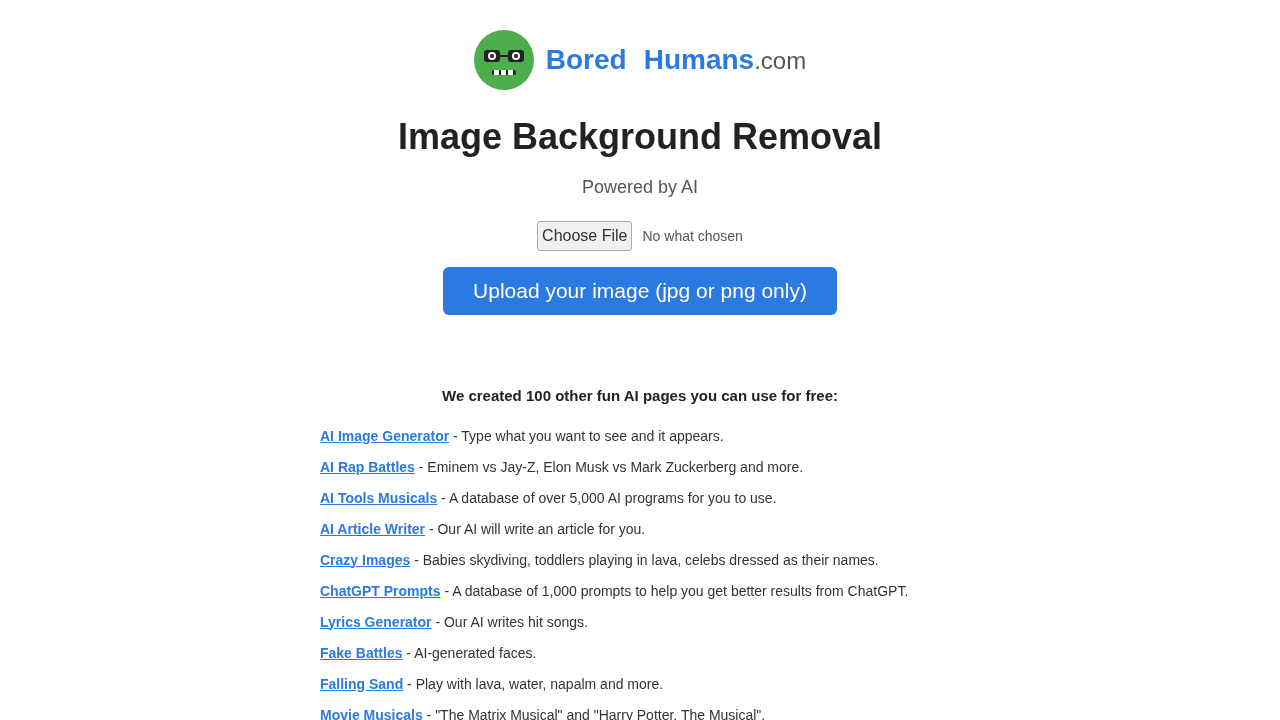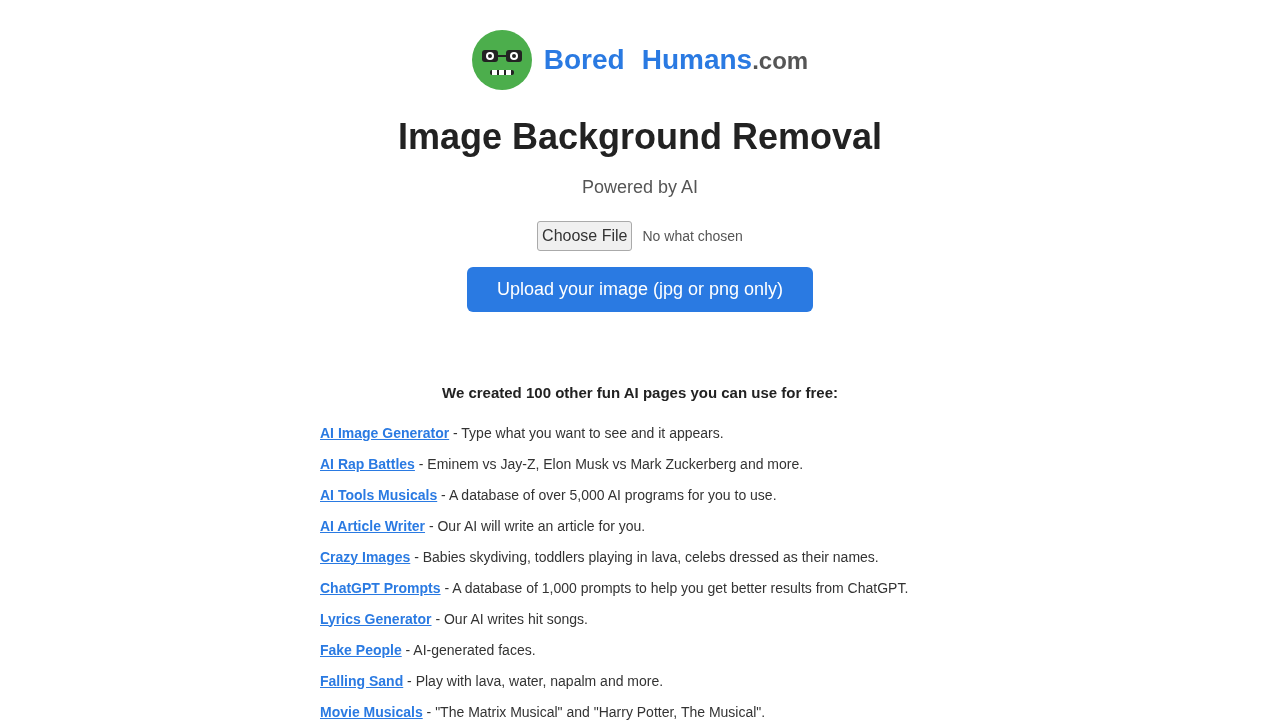--- a/index.html
+++ b/index.html
@@ -73,21 +73,21 @@
       font-size: 14px;
       color: #555;
     }
 
     .upload-btn {
       display: inline-block;
       background: #2a7ae2;
       color: #fff;
       padding: 12px 30px;
       border-radius: 6px;
-      font-size: 18px;
+      font-size: 21px;
       border: none;
       cursor: pointer;
       margin-bottom: 50px;
     }
 
     .promo-section {
       text-align: left;
       max-width: 640px;
       margin: 0 auto;
       padding-top: 20px;
@@ -145,21 +145,21 @@
       <circle cx="18" cy="26" r="2" fill="#222"></circle>
       <circle cx="42" cy="26" r="2" fill="#222"></circle>
 
       <rect x="18" y="40" width="24" height="5" rx="2" fill="#222"></rect>
 
       <rect x="20" y="40" width="5" height="5" fill="white"></rect>
       <rect x="27" y="40" width="5" height="5" fill="white"></rect>
       <rect x="34" y="40" width="5" height="5" fill="white"></rect>
     </svg>
     <div style="font-size:28px; font-weight:bold;">
-      <span style="color:#2a7ae2;">Bored</span><span style="color:#2a7ae2;padding-left:17px;">Humans</span><span style="color:#555; font-weight:bold; font-size:24px;">.com</span>
+      <span style="color:#2a7ae2;">Bored</span><span style="color:#2a7ae2;padding-left:17px;">Humans</span><span style="color:#555; font-weight:normal; font-size:24px;">.com</span>
     </div>
   </div>
 
   
   <h1 class="page-title">Image Background Removal</h1>
 
   
   <p class="powered-by">Powered by AI</p>
 
   
@@ -175,19 +175,19 @@
   <div class="promo-section">
     <p class="promo-heading">We created 100 other fun AI pages you can use for free:</p>
     <ul class="promo-list">
     <li><a href="#">AI Image Generator</a> - Type what you want to see and it appears.</li>
         <li><a href="#">AI Rap Battles</a> - Eminem vs Jay-Z, Elon Musk vs Mark Zuckerberg and more.</li>
         <li><a href="#">AI Tools Musicals</a> - A database of over 5,000 AI programs for you to use.</li>
         <li><a href="#">AI Article Writer</a> - Our AI will write an article for you.</li>
         <li><a href="#">Crazy Images</a> - Babies skydiving, toddlers playing in lava, celebs dressed as their names.</li>
         <li><a href="#">ChatGPT Prompts</a> - A database of 1,000 prompts to help you get better results from ChatGPT.</li>
         <li><a href="#">Lyrics Generator</a> - Our AI writes hit songs.</li>
-        <li><a href="#">Fake People</a> - AI-generated faces.</li>
+        <li><a href="#">Fake Battles</a> - AI-generated faces.</li>
         <li><a href="#">Falling Sand</a> - Play with lava, water, napalm and more.</li>
         <li><a href="#">Movie Musicals</a> - "The Matrix Musical" and "Harry Potter, The Musical".</li>
       </ul>
   </div>
 
 </div>
 
 </body></html>

